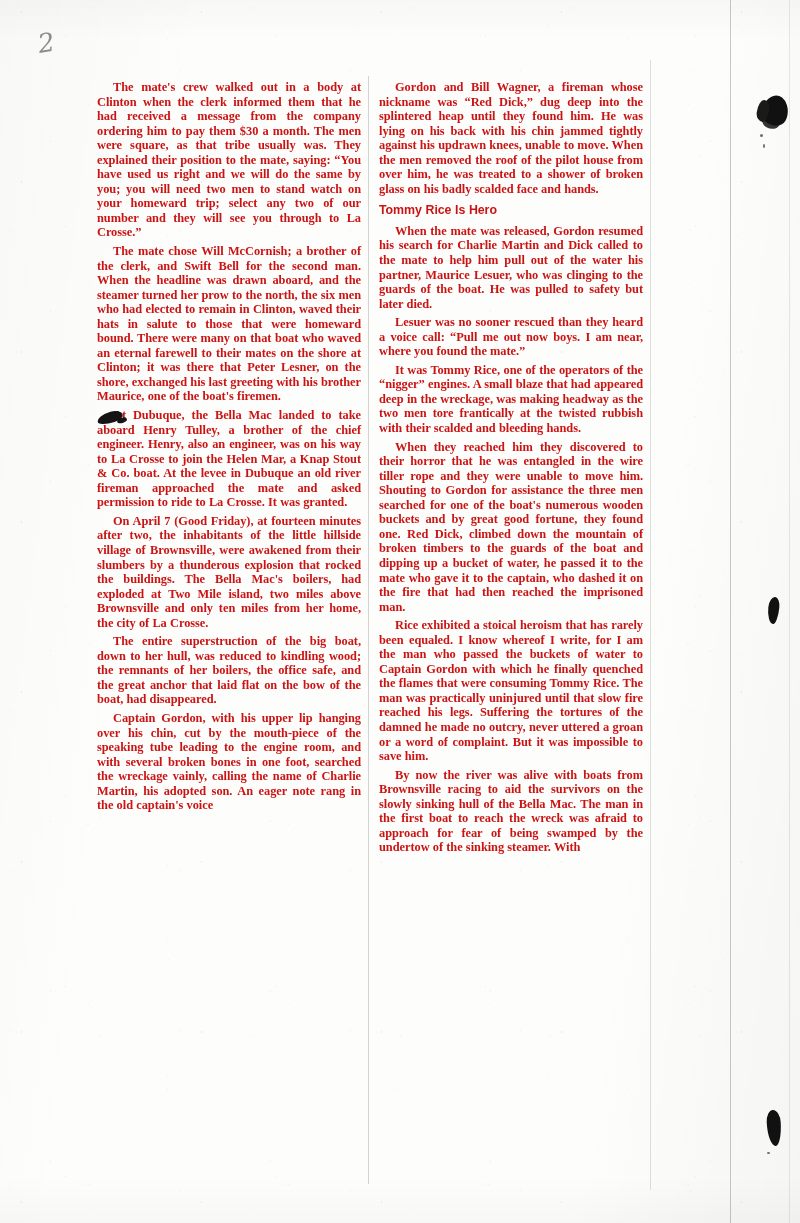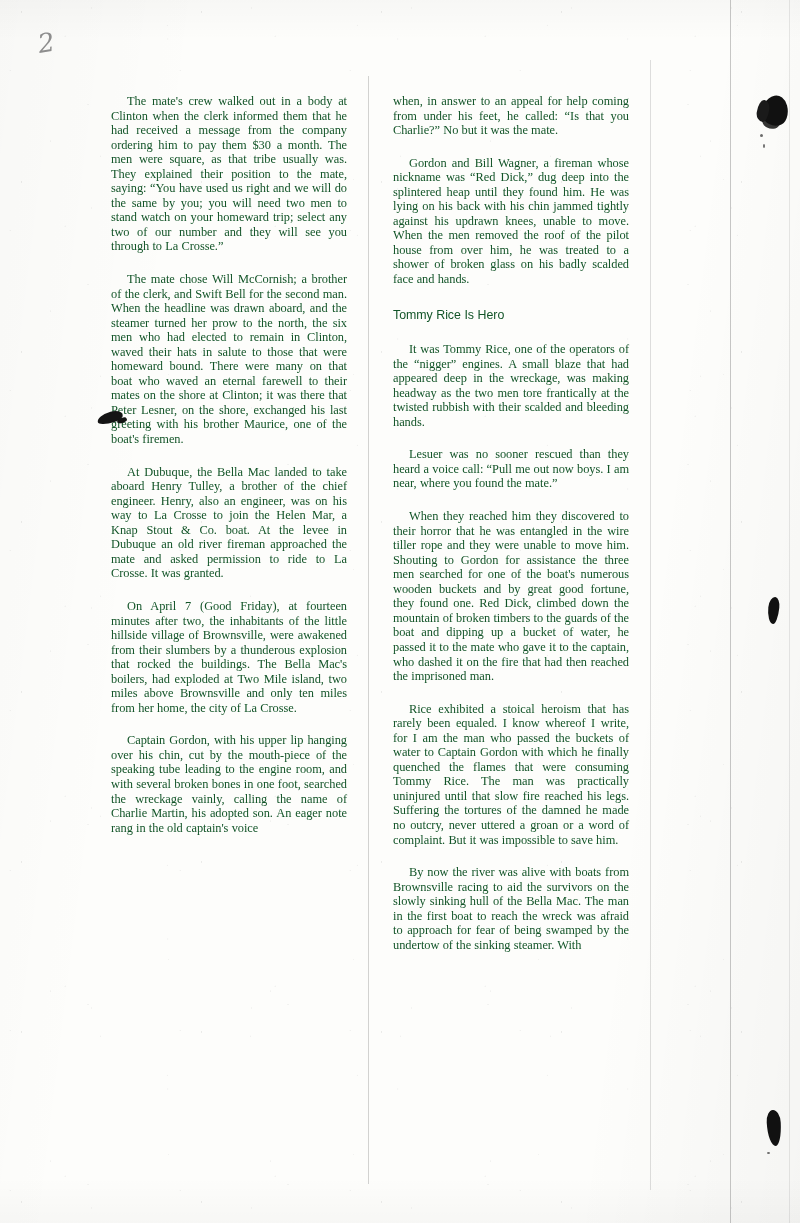--- a/index.html
+++ b/index.html
@@ -141,27 +141,27 @@
     gap: 10px;
   }
 
   .col {
     width: 272px;
     flex: 0 0 272px;
   }
 
   .col p,
   .col .subhead {
-    margin: 18px;
-    color: #14532d;
+    margin: 4px;
+    color: #b91c1c;
     font-size: 12.4px;
     line-height: 14.55px;
     text-align: justify;
     text-justify: inter-word;
-    font-weight: 400;
+    font-weight: 700;
     letter-spacing: -0.05px;
     word-spacing: 0.2px;
     -webkit-font-smoothing: none;
     text-rendering: optimizeLegibility;
   }
 
   .col p {
     text-indent: 16px;
   }
 
@@ -246,31 +246,32 @@
   <div class="blot-speck" style="left:767px; top:1152px; width:3px; height:2px;"></div>
 
   <div class="clipping">
     <div class="columns">
 
       <div class="col">
         <p>The mate's crew walked out in a body at Clinton when the clerk informed them that he had received a message from the company ordering him to pay them $30 a month. The men were square, as that tribe usually was. They explained their position to the mate, saying: “You have used us right and we will do the same by you; you will need two men to stand watch on your homeward trip; select any two of our number and they will see you through to La Crosse.”</p>
         <p>The mate chose Will McCornish; a brother of the clerk, and Swift Bell for the second man. When the headline was drawn aboard, and the steamer turned her prow to the north, the six men who had elected to remain in Clinton, waved their hats in salute to those that were homeward bound. There were many on that boat who waved an eternal farewell to their mates on the shore at Clinton; it was there that Peter Lesner, on the shore, exchanged his last greeting with his brother Maurice, one of the boat's firemen.</p>
         <p>At Dubuque, the Bella Mac landed to take aboard Henry Tulley, a brother of the chief engineer. Henry, also an engineer, was on his way to La Crosse to join the Helen Mar, a Knap Stout &amp; Co. boat. At the levee in Dubuque an old river fireman approached the mate and asked permission to ride to La Crosse. It was granted.</p>
         <p>On April 7 (Good Friday), at fourteen minutes after two, the inhabitants of the little hillside village of Brownsville, were awakened from their slumbers by a thunderous explosion that rocked the buildings. The Bella Mac's boilers, had exploded at Two Mile island, two miles above Brownsville and only ten miles from her home, the city of La Crosse.</p>
+        <p>The entire superstruction of the big boat, down to her hull, was reduced to kindling wood; the remnants of her boilers, the office safe, and the great anchor that laid flat on the bow of the boat, had disappeared.</p>
         <p>Captain Gordon, with his upper lip hanging over his chin, cut by the mouth-piece of the speaking tube leading to the engine room, and with several broken bones in one foot, searched the wreckage vainly, calling the name of Charlie Martin, his adopted son. An eager note rang in the old captain's voice</p>
       </div>
 
       <div class="col">
-        <p class="noindent">when, in answer to an appeal for help coming from under his feet, he called: “Is that you Charlie?” No but it was the mate.</p>
         <p>Gordon and Bill Wagner, a fireman whose nickname was “Red Dick,” dug deep into the splintered heap until they found him. He was lying on his back with his chin jammed tightly against his updrawn knees, unable to move. When the men removed the roof of the pilot house from over him, he was treated to a shower of broken glass on his badly scalded face and hands.</p>
 
         <div class="subhead">Tommy Rice Is Hero</div>
 
+        <p>When the mate was released, Gordon resumed his search for Charlie Martin and Dick called to the mate to help him pull out of the water his partner, Maurice Lesuer, who was clinging to the guards of the boat. He was pulled to safety but later died.</p>
+        <p>Lesuer was no sooner rescued than they heard a voice call: “Pull me out now boys. I am near, where you found the mate.”</p>
         <p>It was Tommy Rice, one of the operators of the “nigger” engines. A small blaze that had appeared deep in the wreckage, was making headway as the two men tore frantically at the twisted rubbish with their scalded and bleeding hands.</p>
-        <p>Lesuer was no sooner rescued than they heard a voice call: “Pull me out now boys. I am near, where you found the mate.”</p>
         <p>When they reached him they discovered to their horror that he was entangled in the wire tiller rope and they were unable to move him. Shouting to Gordon for assistance the three men searched for one of the boat's numerous wooden buckets and by great good fortune, they found one. Red Dick, climbed down the mountain of broken timbers to the guards of the boat and dipping up a bucket of water, he passed it to the mate who gave it to the captain, who dashed it on the fire that had then reached the imprisoned man.</p>
         <p>Rice exhibited a stoical heroism that has rarely been equaled. I know whereof I write, for I am the man who passed the buckets of water to Captain Gordon with which he finally quenched the flames that were consuming Tommy Rice. The man was practically uninjured until that slow fire reached his legs. Suffering the tortures of the damned he made no outcry, never uttered a groan or a word of complaint. But it was impossible to save him.</p>
         <p>By now the river was alive with boats from Brownsville racing to aid the survivors on the slowly sinking hull of the Bella Mac. The man in the first boat to reach the wreck was afraid to approach for fear of being swamped by the undertow of the sinking steamer. With</p>
       </div>
 
     </div>
   </div>
 
   <div class="text-blot"></div>
   <div class="text-blot-tail"></div>

